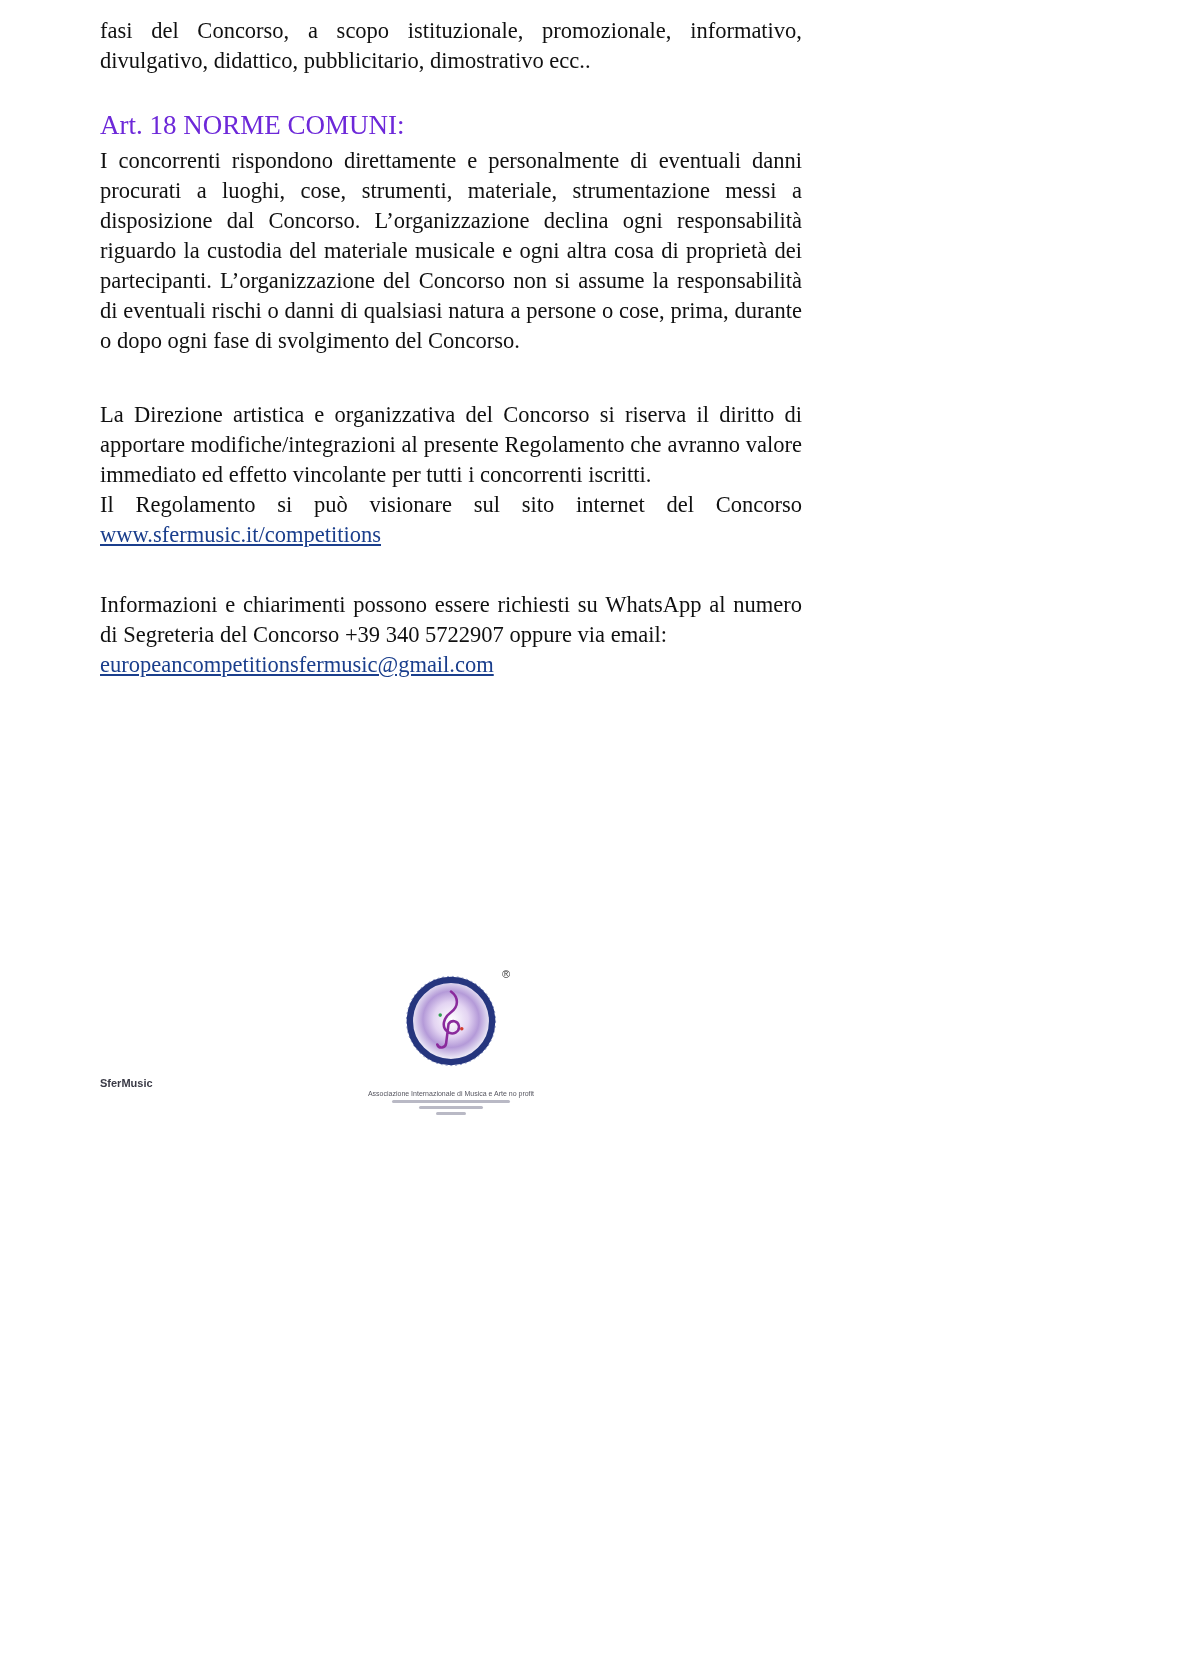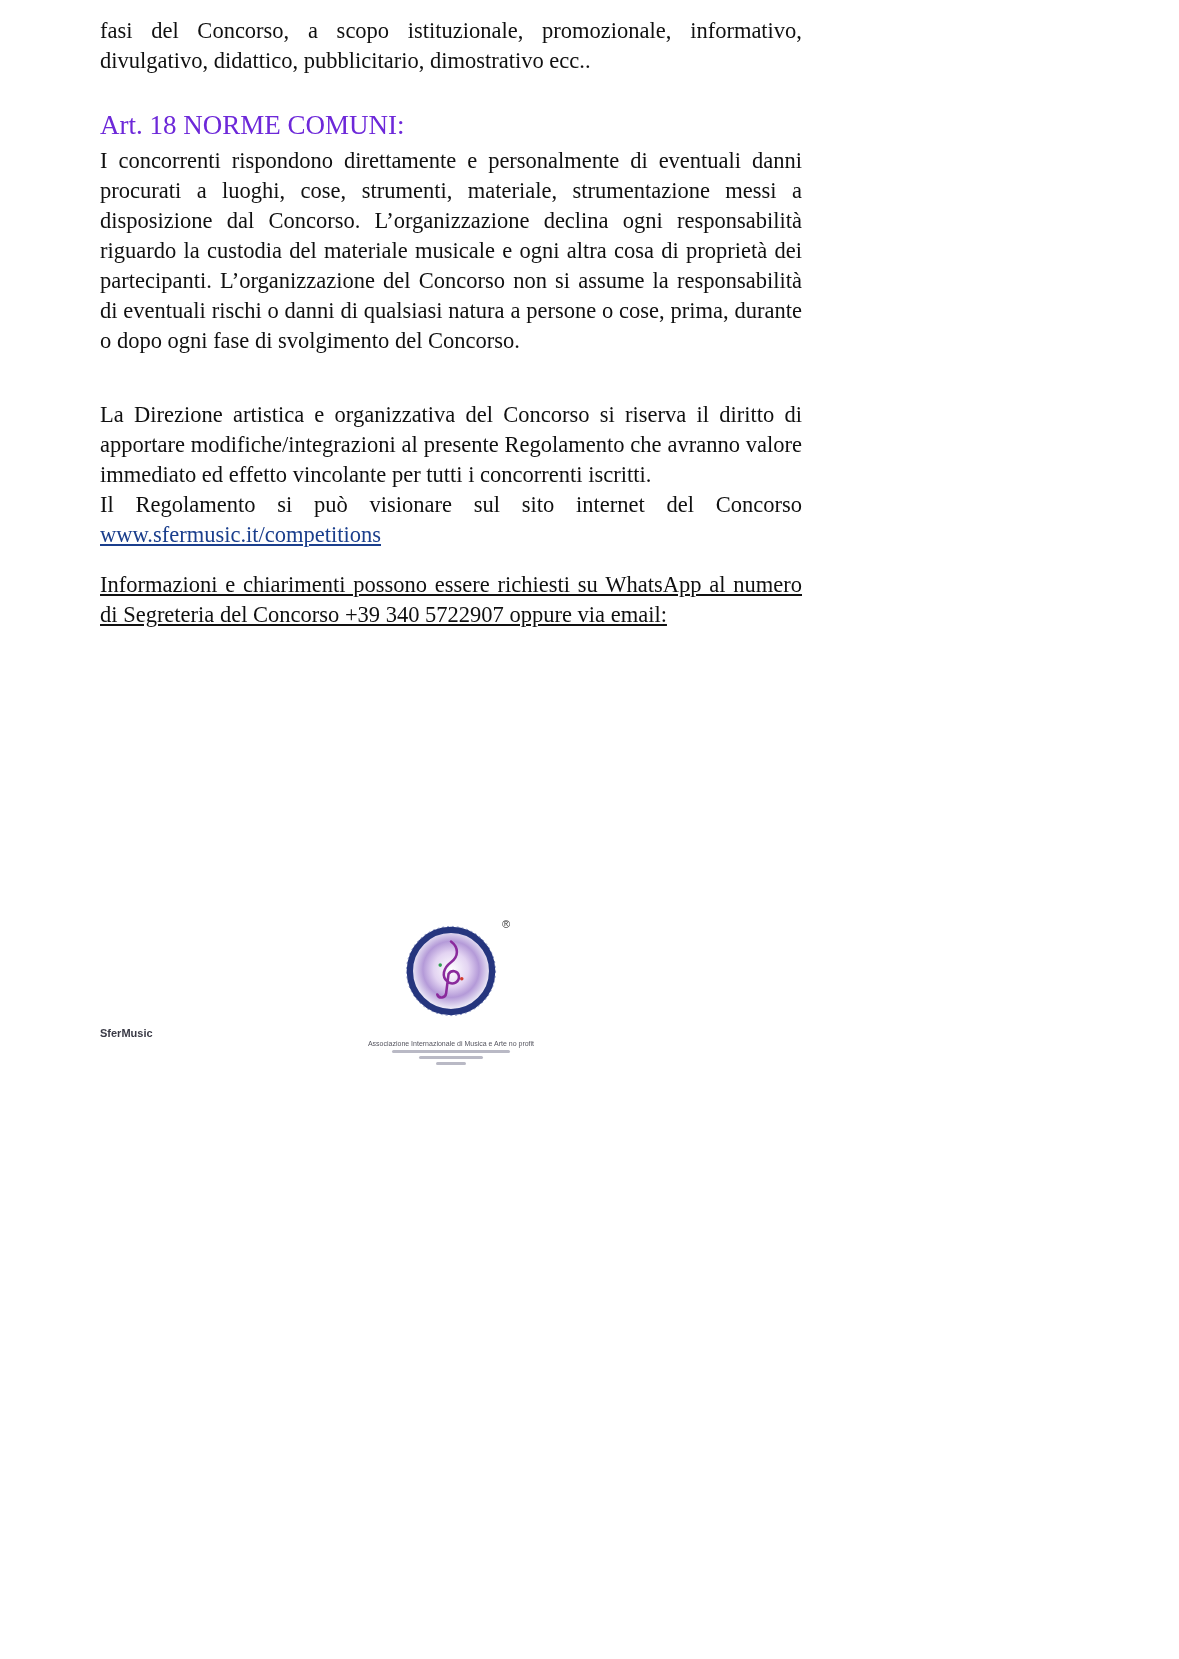--- a/index.html
+++ b/index.html
@@ -36,21 +36,21 @@
   .just-full {
     text-align: justify;
     -moz-text-align-last: justify;
     text-align-last: justify;
   }
   .doc-link {
     color: #1a3e8c;
     text-decoration: underline;
     cursor: pointer;
   }
-  .info { margin-top: 20px; text-decoration: underline; }
+  .info { margin-top: 40px; }
 
   
   .logo-block {
     margin-top: 292px;
     width: 100%;
     text-align: center;
   }
   .logo-wrap {
     position: relative;
     display: inline-block;
@@ -101,20 +101,21 @@
 
   <p class="p1">I concorrenti rispondono direttamente e personalmente di eventuali danni procurati a luoghi, cose, strumenti, materiale, strumentazione messi a disposizione dal Concorso. L’organizzazione declina ogni responsabilità riguardo la custodia del materiale musicale e ogni altra cosa di proprietà dei partecipanti. L’organizzazione del Concorso non si assume la responsabilità di eventuali rischi o danni di qualsiasi natura a persone o cose, prima, durante o dopo ogni fase di svolgimento del Concorso.</p>
 
   <p class="p2">La Direzione artistica e organizzativa del Concorso si riserva il diritto di apportare modifiche/integrazioni al presente Regolamento che avranno valore immediato ed effetto vincolante per tutti i concorrenti iscritti.</p>
 
   <div class="line just-full">Il Regolamento si può visionare sul sito internet del Concorso</div>
 
   <div class="line"><a class="doc-link">www.sfermusic.it/competitions</a></div>
 
   <p class="info"><span>Informazioni e chiarimenti possono essere richiesti su WhatsApp al numero di Segreteria del Concorso +39 340 5722907 oppure via email:</span><br>
+    <a class="doc-link">europeancompetitionsfermusic@gmail.com</a>
   </p>
 
   <div class="logo-block">
     <div class="logo-wrap">
       <svg viewBox="0 0 100 100" width="98" height="98" aria-hidden="true">
         <defs>
           <radialGradient id="lg" cx="50%" cy="48%" r="55%">
             <stop offset="0%" stop-color="#ffffff"></stop>
             <stop offset="38%" stop-color="#e3d4f2"></stop>
             <stop offset="62%" stop-color="#b49ad8"></stop>

